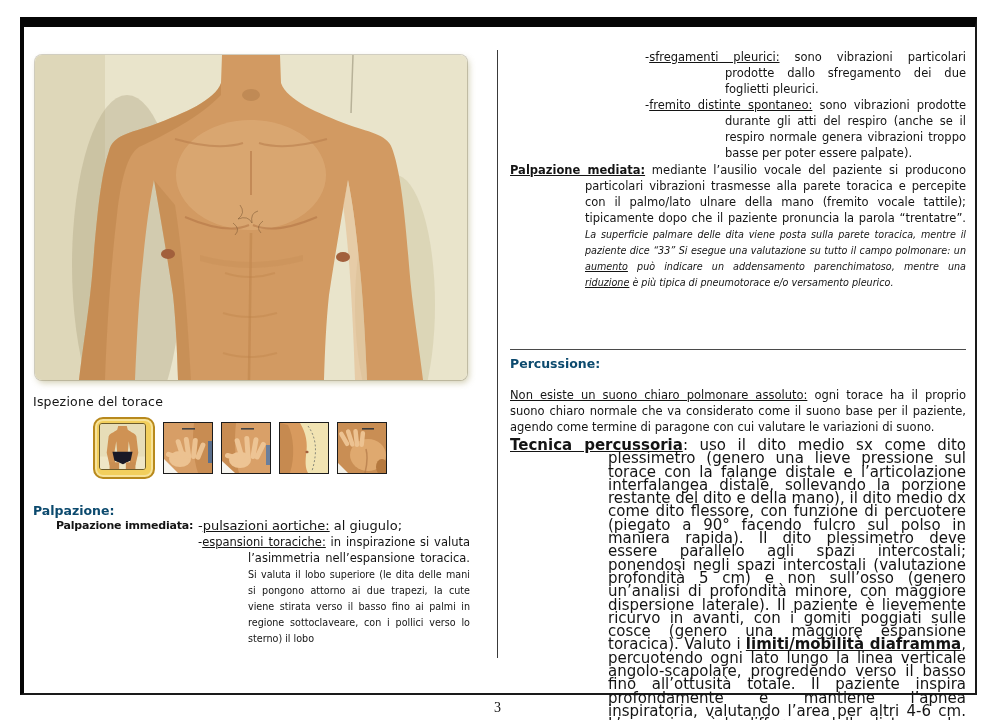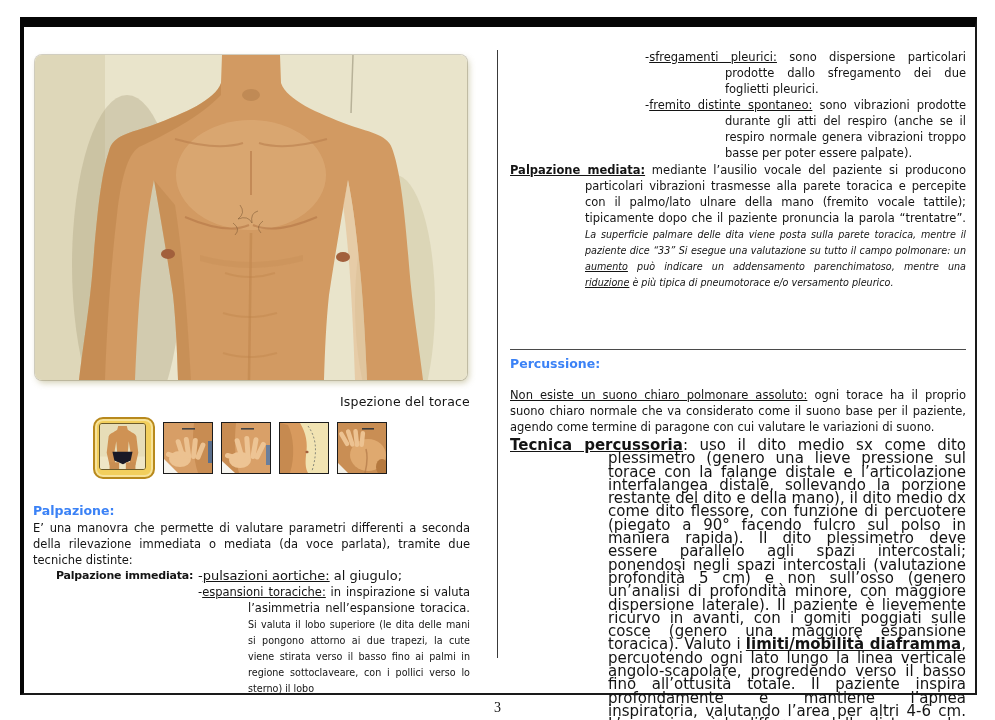--- a/index.html
+++ b/index.html
@@ -16,30 +16,30 @@
   }
   .col-divider { position:absolute; left:497px; top:50px; width:1px; height:608px; background:#3a3a3a; }
 
   
   .left-col { position:absolute; left:33px; top:55px; width:437px; }
   .photo-main {
     margin-left:2px; width:432px; height:325px; border-radius:7px; overflow:hidden;
     box-shadow:0 0 0 1px rgba(90,80,40,.25), 2px 3px 6px rgba(160,150,90,.45);
   }
   .photo-main svg { display:block; }
-  .caption { margin-top:14px; text-align:right; font-size:12.5px; letter-spacing:.2px; }
+  .caption { margin-top:14px; text-align:left; font-size:12.5px; letter-spacing:.2px; }
   .thumbs { margin-top:7px; margin-left:60px; display:flex; align-items:center; gap:8px; height:64px; }
   .thumb-sel {
     width:62px; height:62px; border:2px solid #b8891d; background:#f2cf5d;
     border-radius:10px; padding:4px; box-shadow:inset 0 0 0 2px #f7e39a;
   }
   .thumb-sel svg { border:1px solid #6b5a2a; border-radius:3px; display:block; }
   .thumb { width:50px; height:52px; border:1px solid #1c1c1c; background:#d8a06a; }
   .thumb svg { display:block; }
-  .sec-heading { font-size:12.5px; font-weight:bold; color:#3b82f6; }
+  .sec-heading { font-size:12.5px; font-weight:bold; color:#0c4a6e; }
   .lc-pal { margin-top:23px; }
   .lc-intro { margin-top:2px; font-size:11.5px; line-height:16px; text-align:justify; }
   .lc-items { position:relative; margin-top:0;margin-left:23px; }
   .lc-label { position:absolute; left:0; top:0; font-weight:bold; font-size:11px; letter-spacing:-.2px; line-height:16px; }
   .lc-item-list { margin-left:142px; }
   .lc-item1 { font-size:13px; line-height:16px; }
   .lc-item2 { font-size:11.5px; line-height:16px; text-align:justify; padding-left:50px; text-indent:-50px; }
   .u { text-decoration:underline; }
   .b { font-weight:bold;text-decoration:underline; }
   .sm { font-size:9.6px; line-height:13.5px; }
@@ -165,34 +165,33 @@
           </g>
           <path d="M28,26 C30,34 29,42 27,50" stroke="#b07747" stroke-width="1.5" fill="none" opacity="0.7"></path>
           <polygon points="0,40 10,50 0,50" fill="#f2efe6"></polygon>
           <ellipse cx="44" cy="44" rx="6" ry="8" fill="#b5793f"></ellipse>
         </svg>
       </div>
     </div>
 
     <div class="lc-pal">
       <div class="sec-heading">Palpazione:</div>
-      <p class="lc-intro"><span>E’ una manovra che permette di valutare parametri differenti a seconda della rilevazione immediata o mediata (da voce parlata), tramite due tecniche distinte:</span></p>
       <div class="lc-items">
         <span class="lc-label">Palpazione immediata:</span>
         <div class="lc-item-list">
           <p class="lc-item1"><span>-</span><span class="u">pulsazioni aortiche:</span><span> al giugulo;</span></p>
           <p class="lc-item2"><span>-</span><span class="u">espansioni toraciche:</span><span> in inspirazione si valuta l’asimmetria nell’espansione toracica. </span><span class="sm">Si valuta il lobo superiore (le dita delle mani si pongono attorno ai due trapezi, la cute viene stirata verso il basso fino ai palmi in regione sottoclaveare, con i pollici verso lo sterno) il lobo</span></p>
         </div>
       </div>
     </div>
   </div>
 
   <div class="right-top">
 
-    <p class="rc-bullet"><span>-</span><span class="u">sfregamenti pleurici:</span><span> sono dispersione particolari prodotte dallo sfregamento dei due foglietti pleurici.</span></p>
+    <p class="rc-bullet"><span>-</span><span class="u">sfregamenti pleurici:</span><span> sono vibrazioni particolari prodotte dallo sfregamento dei due foglietti pleurici.</span></p>
 
     <p class="rc-bullet"><span>-</span><span class="u">fremito distinte spontaneo:</span><span> sono vibrazioni prodotte durante gli atti del respiro (anche se il respiro normale genera vibrazioni troppo basse per poter essere palpate).</span></p>
 
     <p class="rc-mediata"><span class="b">Palpazione mediata:</span><span> mediante l’ausilio vocale del paziente si producono particolari vibrazioni trasmesse alla parete toracica e percepite con il palmo/lato ulnare della mano (fremito vocale tattile); tipicamente dopo che il paziente pronuncia la parola “trentatre”. </span><span class="sm"><span>La superficie palmare delle dita viene posta sulla parete toracica, mentre il paziente dice “33” Si esegue una valutazione su tutto il campo polmonare: un </span><span class="u">aumento</span><span> può indicare un addensamento parenchimatoso, mentre una </span><span class="u">riduzione</span><span> è più tipica di pneumotorace e/o versamento pleurico.</span></span></p>
   </div>
 
   <div class="right-bottom">
     <div class="rule"></div>
     <div class="sec-heading rc-perc-h">Percussione:</div>
     <p class="rc-perc-intro"><span class="u">Non esiste un suono chiaro polmonare assoluto:</span><span> ogni torace ha il proprio suono chiaro normale che va considerato come il suono base per il paziente, agendo come termine di paragone con cui valutare le variazioni di suono.</span></p>

